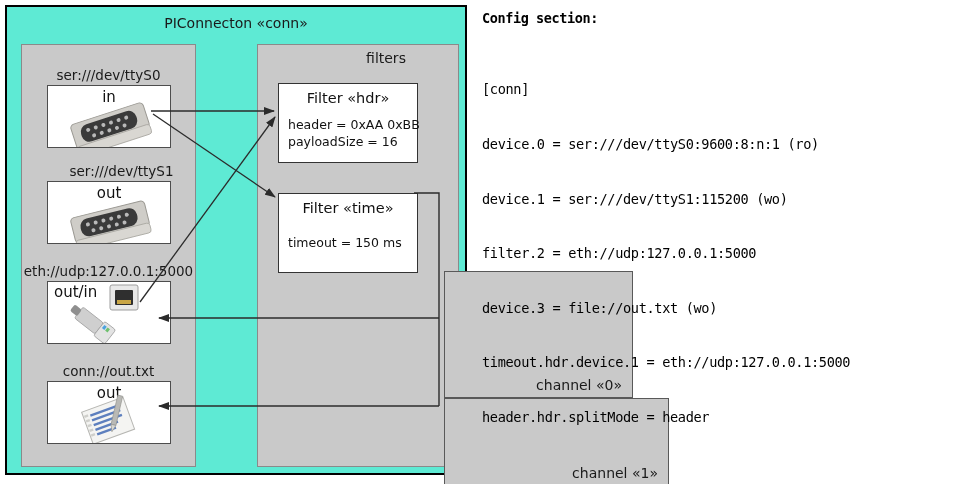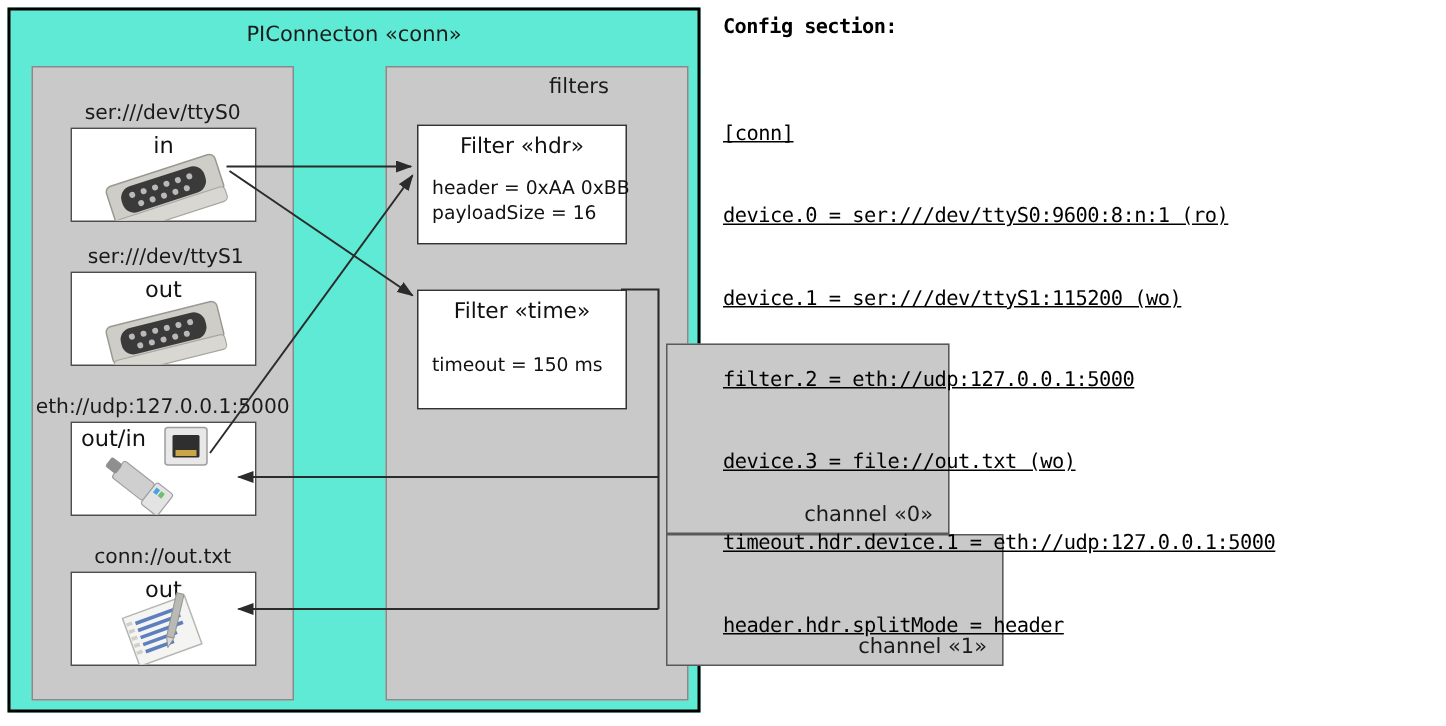--- a/index.html
+++ b/index.html
@@ -30,21 +30,21 @@
     position:absolute;left:0;top:5px;width:100%;text-align:center;
     font-size:14px;color:#1a1a1a;margin-left:28px;
   }
 
   #devices-panel{left:14px;top:37px;width:175px;height:423px;}
   #filters-panel{left:250px;top:37px;width:202px;height:423px;}
 
   
   .channel-box{
     position:absolute;background:#c9c9c9;
-    border:1px solid #595959;box-sizing:border-box;
+    border:1px solid #595959;box-sizing:border-box;margin-top:42px;
   }
   #channel0-box{left:186px;top:184px;width:189px;height:127px;}
   #channel1-box{left:186px;top:311px;width:225px;height:88px;padding-left:40px;}
   .channel-label{
     position:absolute;right:10px;bottom:4px;font-size:14px;color:#1a1a1a;
     white-space:nowrap;
   }
 
   
   .dev-label{
@@ -80,21 +80,21 @@
     position:absolute;left:0;top:4px;
     font-family:"DejaVu Sans Mono","Liberation Mono",monospace;
     font-weight:bold;font-size:13.5px;color:#000;letter-spacing:-0.4px;
   }
   #config-lines{
     position:absolute;left:0;top:38px;
     font-family:"DejaVu Sans Mono","Liberation Mono",monospace;
     font-size:13.6px;line-height:18.2px;color:#000;
     white-space:pre;letter-spacing:-0.35px;
   }
-  #config-lines div{height:18.2px;text-decoration:underline;}
+  #config-lines div{height:18.2px;}
 
   svg{position:absolute;left:0;top:0;overflow:visible;}
 </style>
 </head>
 <body>
 
 <div class="page">
 
   <div id="diagram">
 
@@ -120,21 +120,21 @@
                 <circle cx="-10" cy="4" r="2"></circle>
               <circle cx="-2" cy="4" r="2"></circle>
                 <circle cx="6" cy="4" r="2"></circle>
               <circle cx="14" cy="4" r="2"></circle>
             </g>
             <rect x="-38" y="10" width="76" height="10" rx="3" fill="#d9d7d2" stroke="#a8a6a0" stroke-width="0.8"></rect>
           </g>
         </svg>
       </div>
 
-      <div class="dev-label" style="left:2px;top:118px;width:100%;">ser:///dev/ttyS1</div>
+      <div class="dev-label" style="left:13px;top:118px;width:100%;">ser:///dev/ttyS1</div>
       <div class="dev-card" style="left:25px;top:136px;width:124px;height:63px;">
         <div class="dev-dir" style="left:0;top:2px;width:100%;text-align:center;">out</div>
         <svg width="124" height="63" viewBox="0 0 124 63">
           <g transform="translate(62,40) rotate(-14)">
             <rect x="-38" y="-13" width="76" height="26" rx="4" fill="#cfcdc8" stroke="#9a9892" stroke-width="1"></rect>
             <rect x="-30" y="-9" width="58" height="18" rx="8" fill="#3a3a3a"></rect>
             <g fill="#b9b9b9">
               <circle cx="-22" cy="-3" r="2"></circle>
                 <circle cx="-14" cy="-3" r="2"></circle>
               <circle cx="-6" cy="-3" r="2"></circle>

